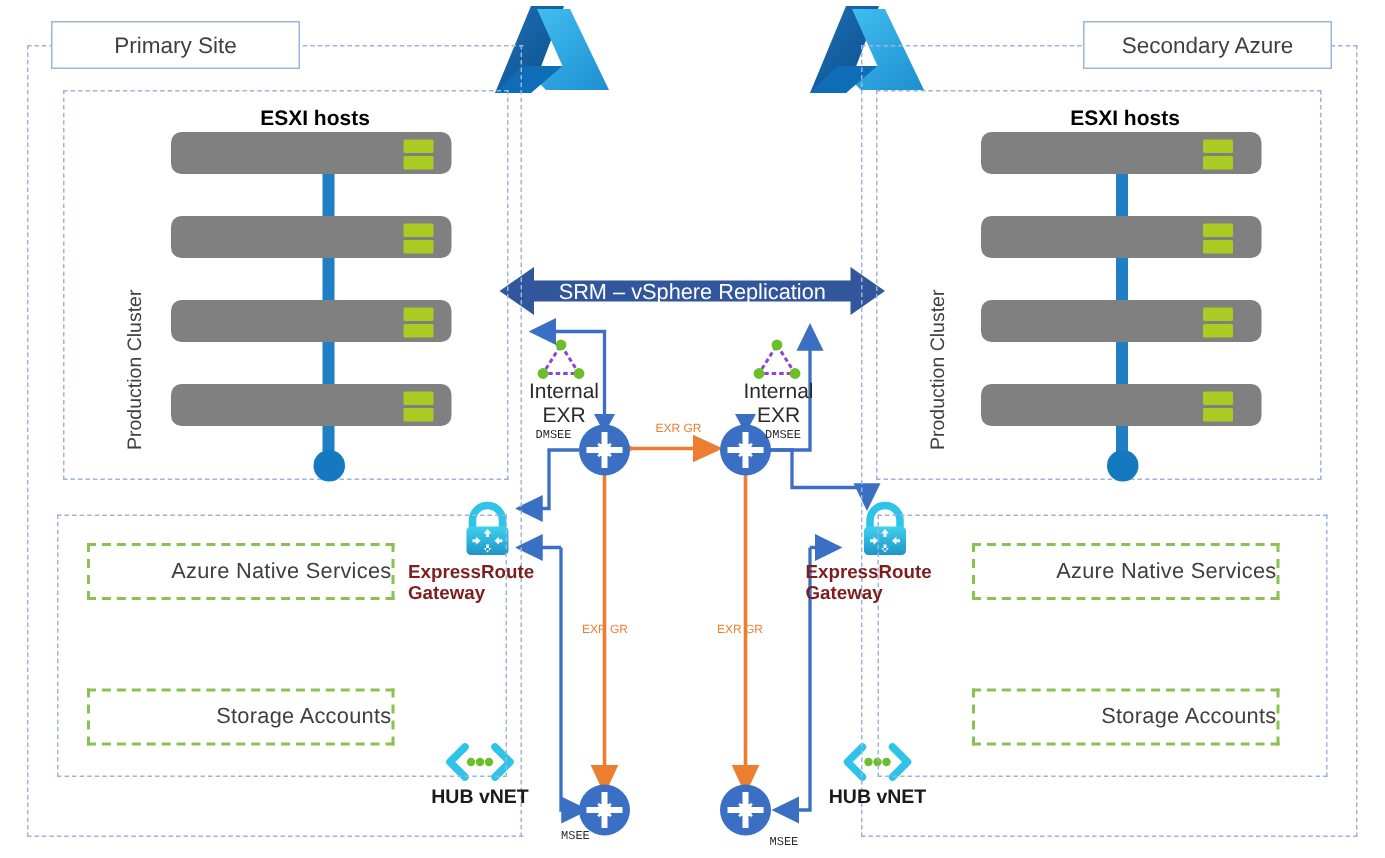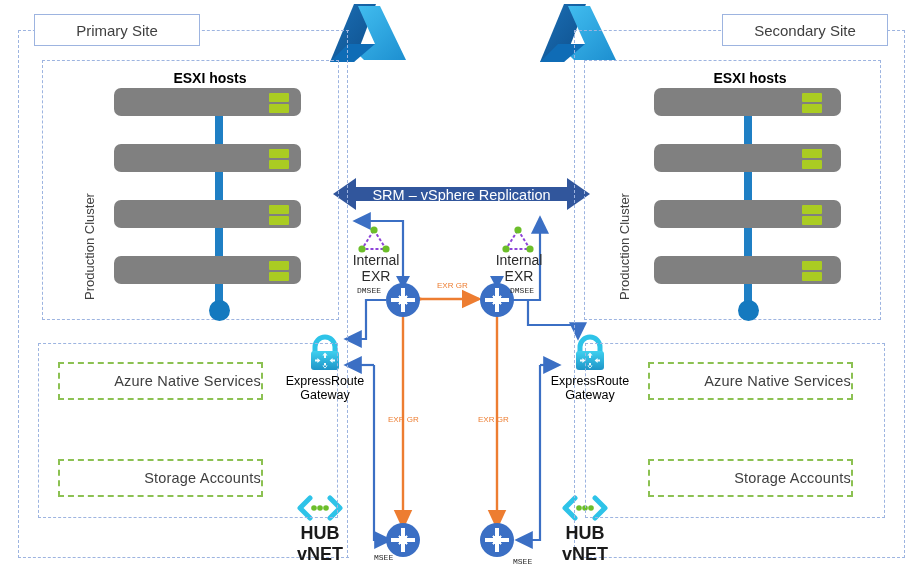--- a/index.html
+++ b/index.html
@@ -28,22 +28,22 @@
   .cluster-label{font-size:13px;color:#3f3f3f;
                  transform:rotate(-90deg);transform-origin:left top;white-space:nowrap;}
 
   
   .srm-text{position:absolute;left:0;right:0;top:50%;transform:translateY(-50%);
             text-align:center;font-size:14.5px;color:#ffffff;z-index:3;white-space:nowrap;}
 
   
   .lbl{font-size:14px;color:#2b2b2b;text-align:center;line-height:1.12;white-space:nowrap;}
   .lbl-node{font-size:8px;color:#2b2b2b;white-space:nowrap;font-family:Liberation Mono, monospace;}
-  .lbl-gw{font-size:12.5px;color:#000000;text-align:center;line-height:1.15;}
-  .lbl-hub{font-size:18px;color:#1a1a1a;text-align:center;font-weight:bold;}
+  .lbl-gw{font-size:12.5px;color:#7f1d1d;text-align:left;line-height:1.15;font-weight:bold;}
+  .lbl-hub{font-size:13px;color:#1a1a1a;text-align:center;font-weight:bold;}
   .lbl-exrgr{font-size:8px;color:#ed7d31;white-space:nowrap;}
 
   svg{display:block;overflow:visible;}
   .nosel{user-select:none;}
 </style>
 </head>
 <body>
 
 <div id="stage" class="nosel">
 
@@ -261,21 +261,21 @@
   <div class="abs lbl-gw" style="left:272px;top:374px;width:106px;">
     <div>ExpressRoute</div>
     <div>Gateway</div>
   </div>
 
   <div class="abs lbl-hub" style="left:280px;top:523px;width:80px;">HUB vNET</div>
 
   <div class="abs site-box" style="left:574px;top:30px;width:331px;height:528px;border-left:none;"></div>
   <div class="abs" style="left:574px;top:30px;width:2px;height:528px;border-left:1.5px dashed #9db4e0;"></div>
 
-  <div class="abs site-label" style="left:722px;top:14px;width:166px;height:32px;">Secondary Site</div>
+  <div class="abs site-label" style="left:722px;top:14px;width:166px;height:32px;">Secondary Azure</div>
 
   <div class="abs inner-box" style="left:584px;top:60px;width:297px;height:260px;"></div>
   <div class="abs cluster-label" style="left:617px;top:300px;">Production Cluster</div>
   <div class="abs esxi-title" style="left:650px;top:70px;width:200px;">ESXI hosts</div>
 
   <div class="abs spine" style="left:744px;top:100px;width:8px;height:212px;"></div>
   <div class="abs spine-dot" style="left:738px;top:300px;width:21px;height:21px;"></div>
 
   <div class="abs host" style="left:654px;top:88px;width:187px;height:28px;">
     <div class="led" style="left:148px;top:5px;"></div>

